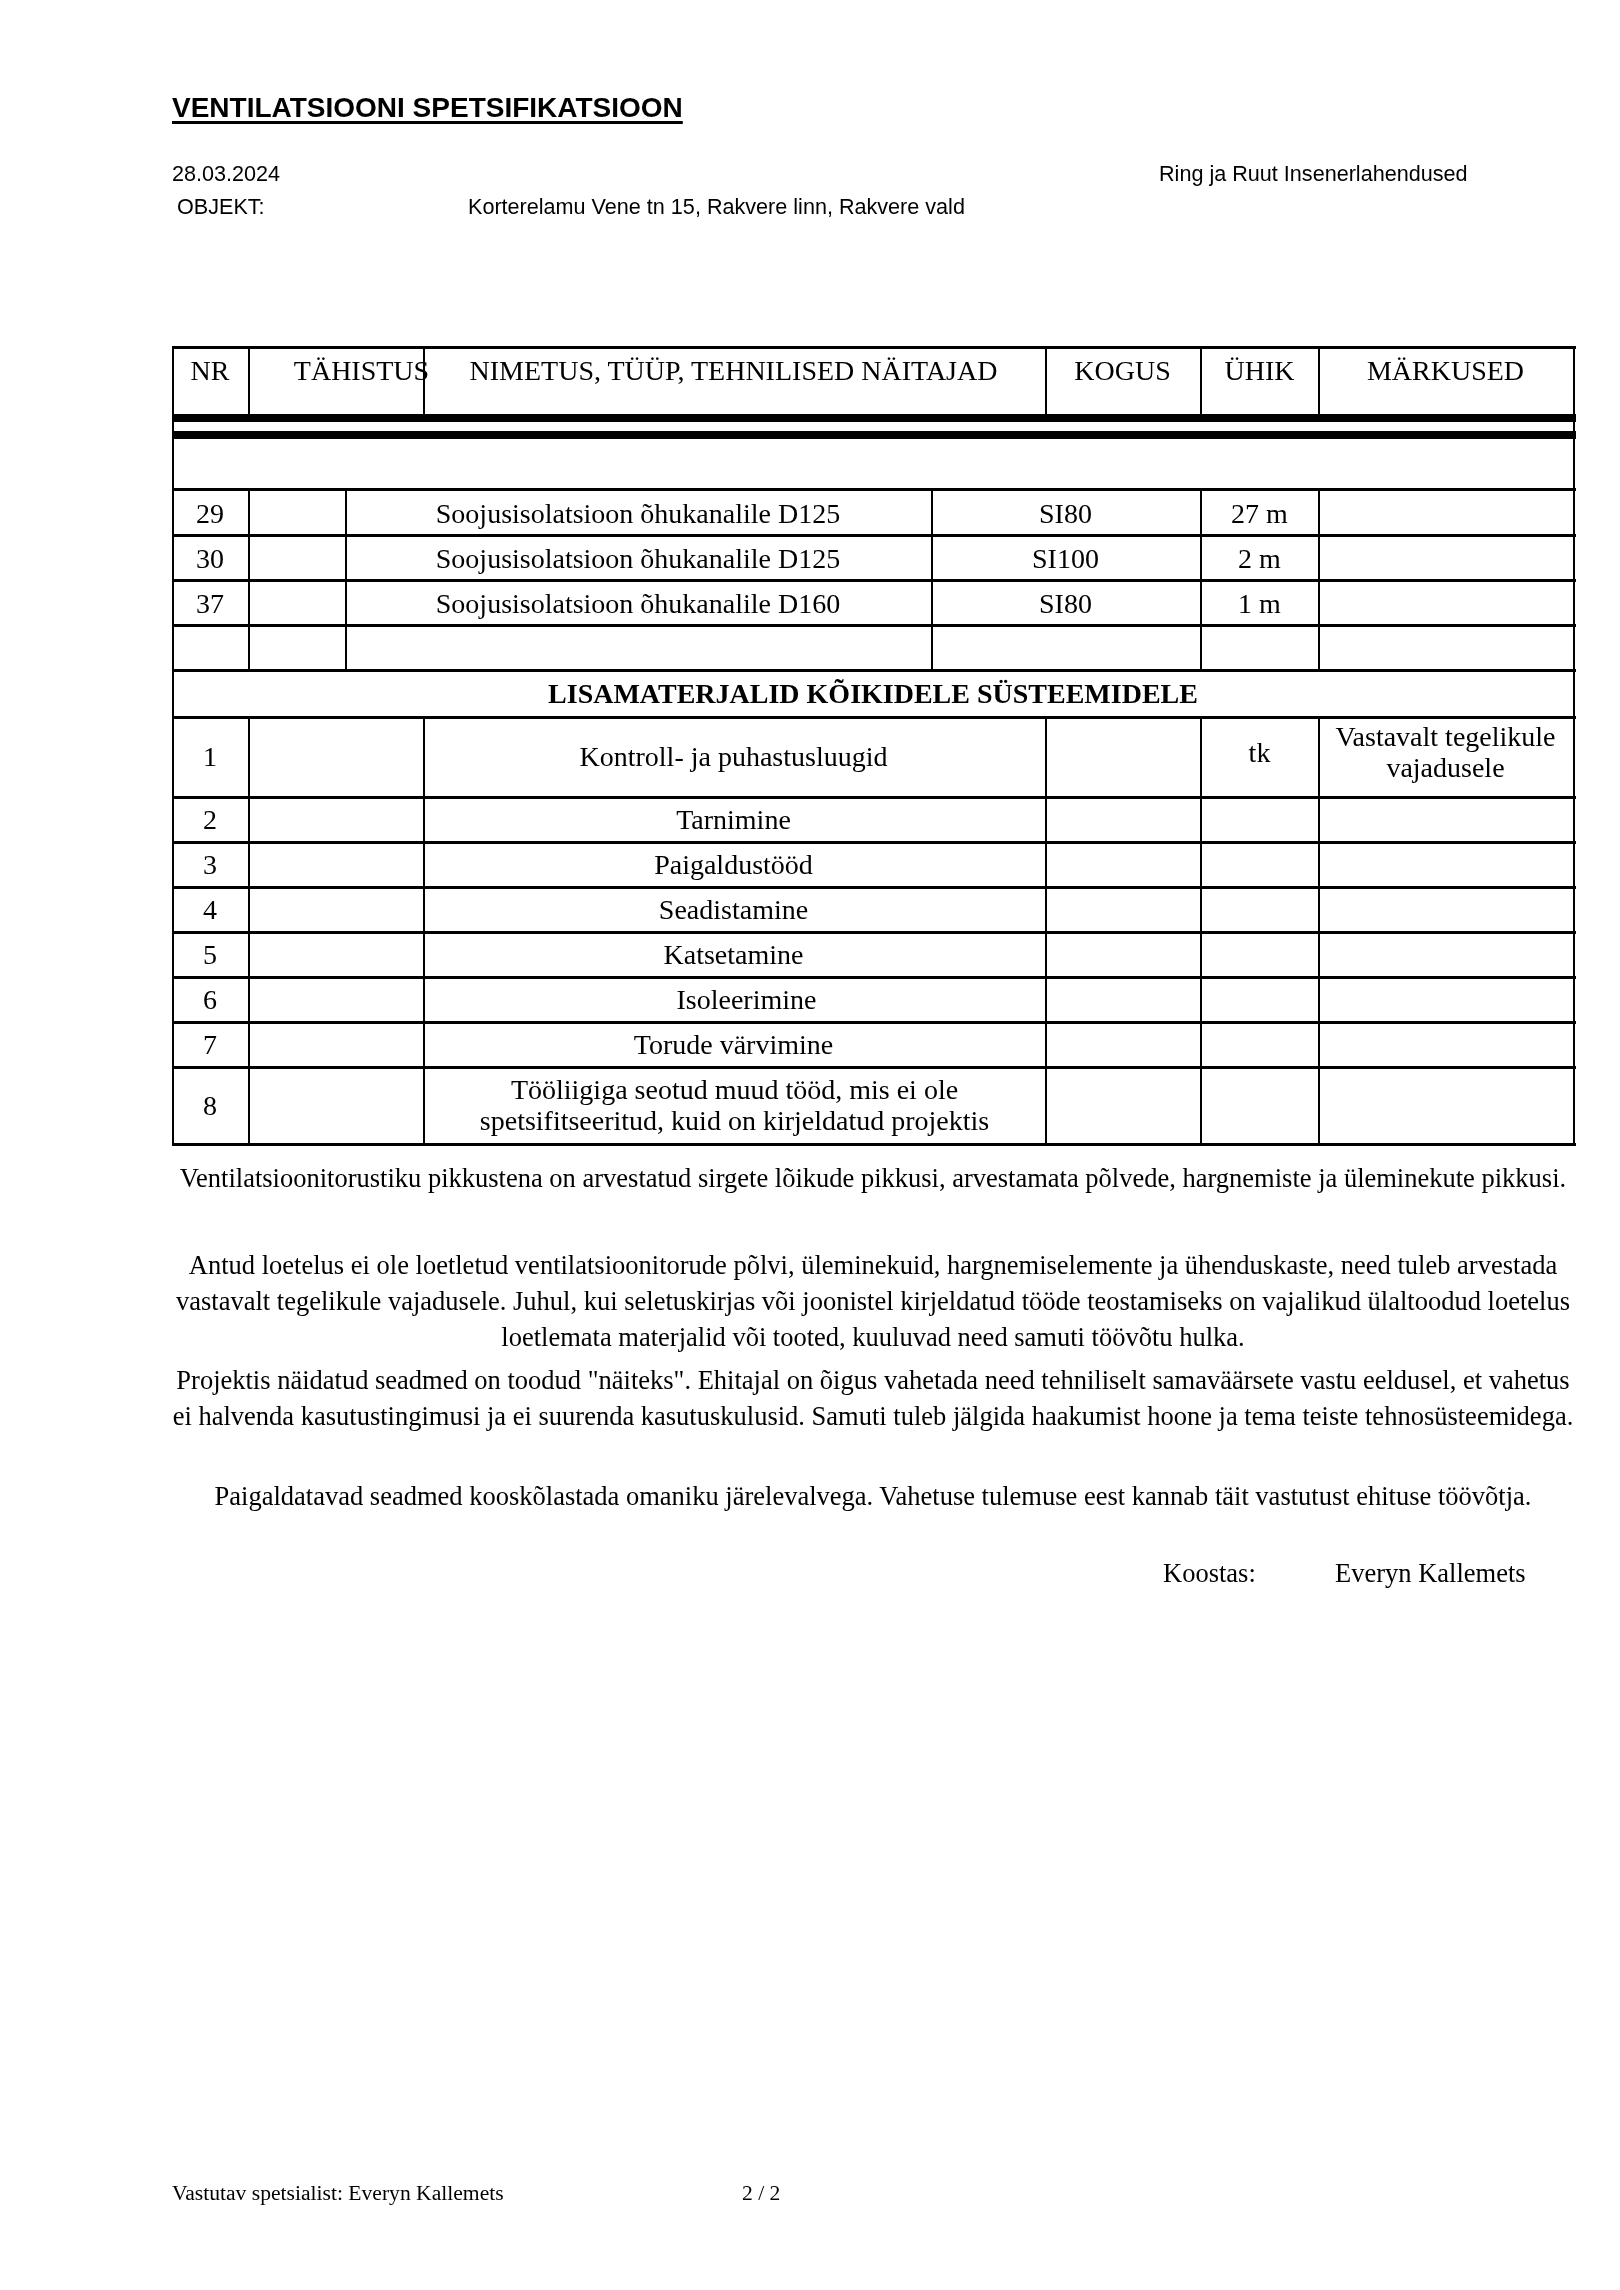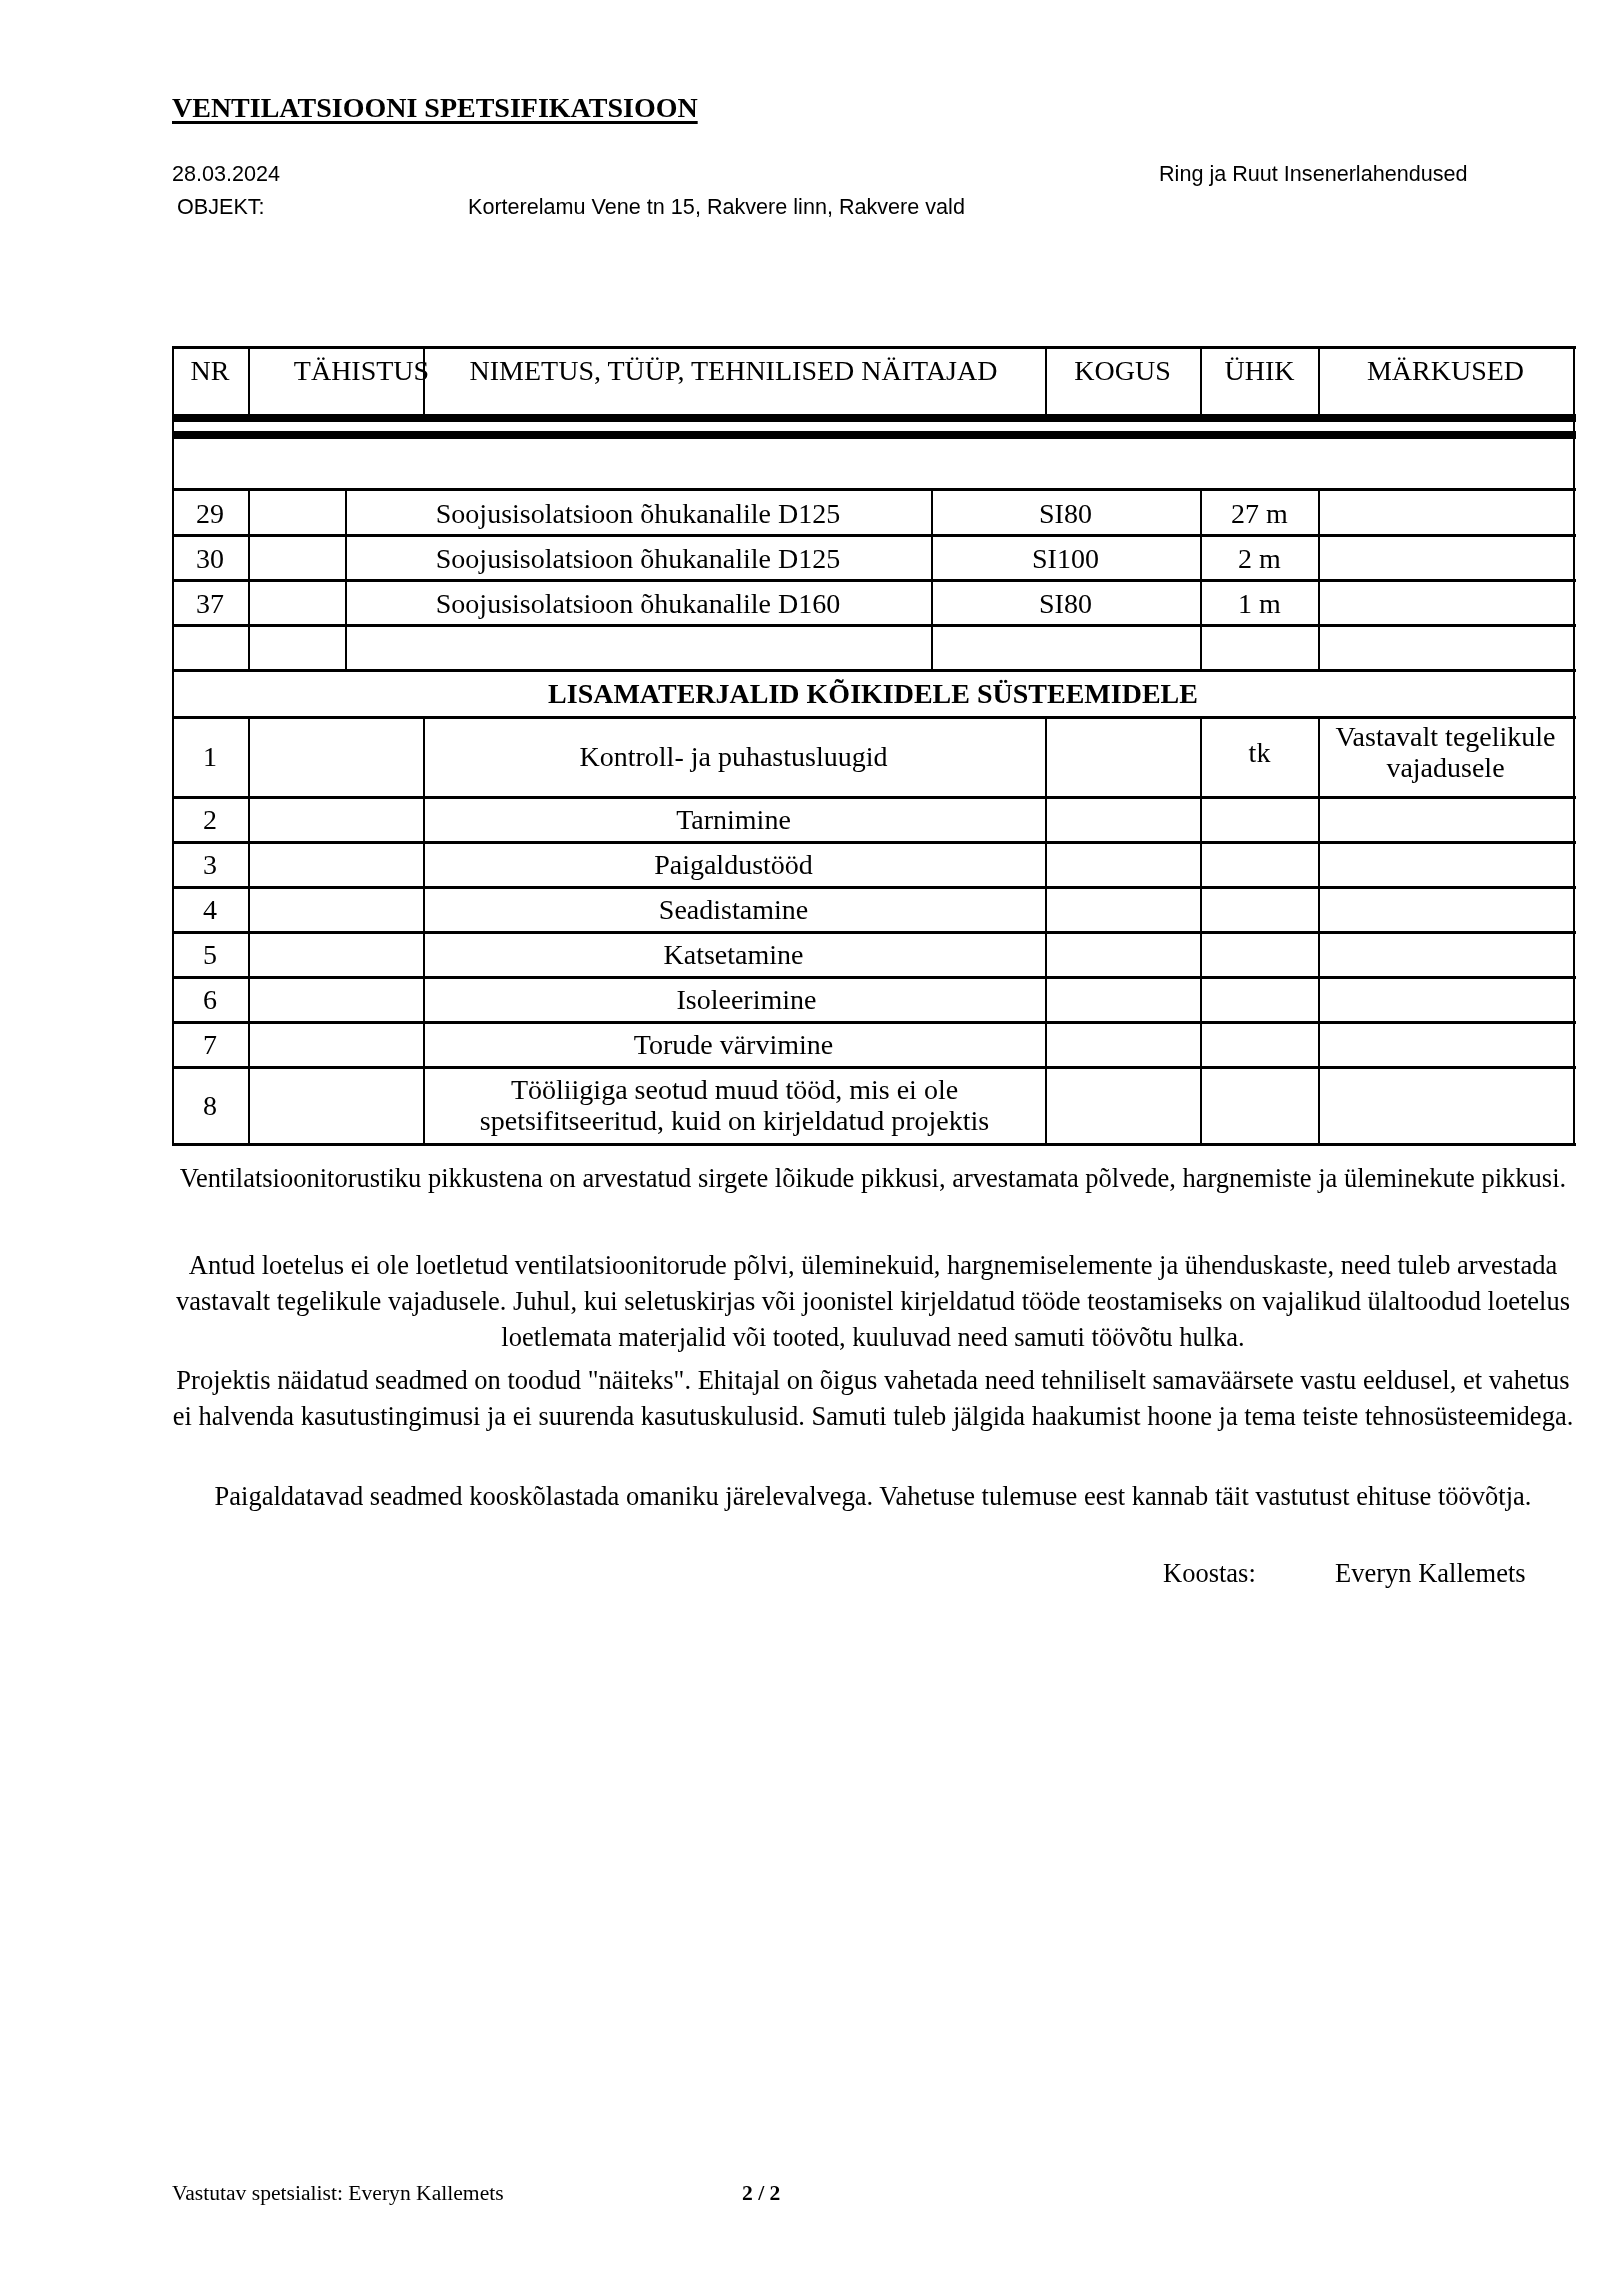--- a/index.html
+++ b/index.html
@@ -1,35 +1,35 @@
 <!DOCTYPE html>
 <html><head>
 <meta charset="utf-8">
 <style>
   html, body { margin:0; padding:0; background:#ffffff; }
   body { width:1620px; height:2291px; position:relative; overflow:hidden; color:#000; }
   .sans { font-family: "Liberation Sans", sans-serif; }
   .serif { font-family: "Liberation Serif", serif; }
   .abs { position:absolute; }
-  #title { left:172px; top:92px; font-size:28px; font-weight:bold; text-decoration:underline; text-decoration-thickness:2.9px; text-underline-offset:3.9px;font-family:Liberation Serif, serif; }
+  #title { left:172px; top:92px; font-size:28px; font-weight:bold; text-decoration:underline; text-decoration-thickness:2.9px; text-underline-offset:3.9px; }
   #date { left:172px; top:161px; font-size:21.6px; }
   #company { left:1159px; top:161px; font-size:21.6px; }
   #objekt-label { left:177px; top:194px; font-size:21.6px; }
   #objekt-value { left:468px; top:194px; font-size:21.6px; }
 
   .hline { position:absolute; background:#000; }
   .vline { position:absolute; background:#000; width:2px; }
   .cell { position:absolute; display:flex; align-items:center; justify-content:center; text-align:center; font-family:"Liberation Serif", serif; font-size:28px; line-height:31px; }
   .hdr { align-items:flex-start; padding-top:7.8px; box-sizing:border-box; }
   .section { font-weight:bold; }
   .note { position:absolute; left:172px; width:1402px; text-align:center; font-family:"Liberation Serif", serif; font-size:26.5px; line-height:36px; }
   #koostas-label { left:1163px; top:1558px; font-size:26.5px; }
   #koostas-name { left:1335px; top:1558px; font-size:26.5px; }
   #footer-left { left:172px; top:2181px; font-size:21.6px; }
-  #footer-page { left:742px; top:2181px; font-size:21.6px;font-weight:bold; }
+  #footer-page { left:742px; top:2181px; font-size:21.6px; }
 </style>
 </head>
 <body>
 
 <div id="title" class="abs sans">VENTILATSIOONI SPETSIFIKATSIOON</div>
 <div id="date" class="abs sans">28.03.2024</div>
 <div id="company" class="abs sans">Ring ja Ruut Insenerlahendused</div>
 <div id="objekt-label" class="abs sans">OBJEKT:</div>
 <div id="objekt-value" class="abs sans">Korterelamu Vene tn 15, Rakvere linn, Rakvere vald</div>
 

